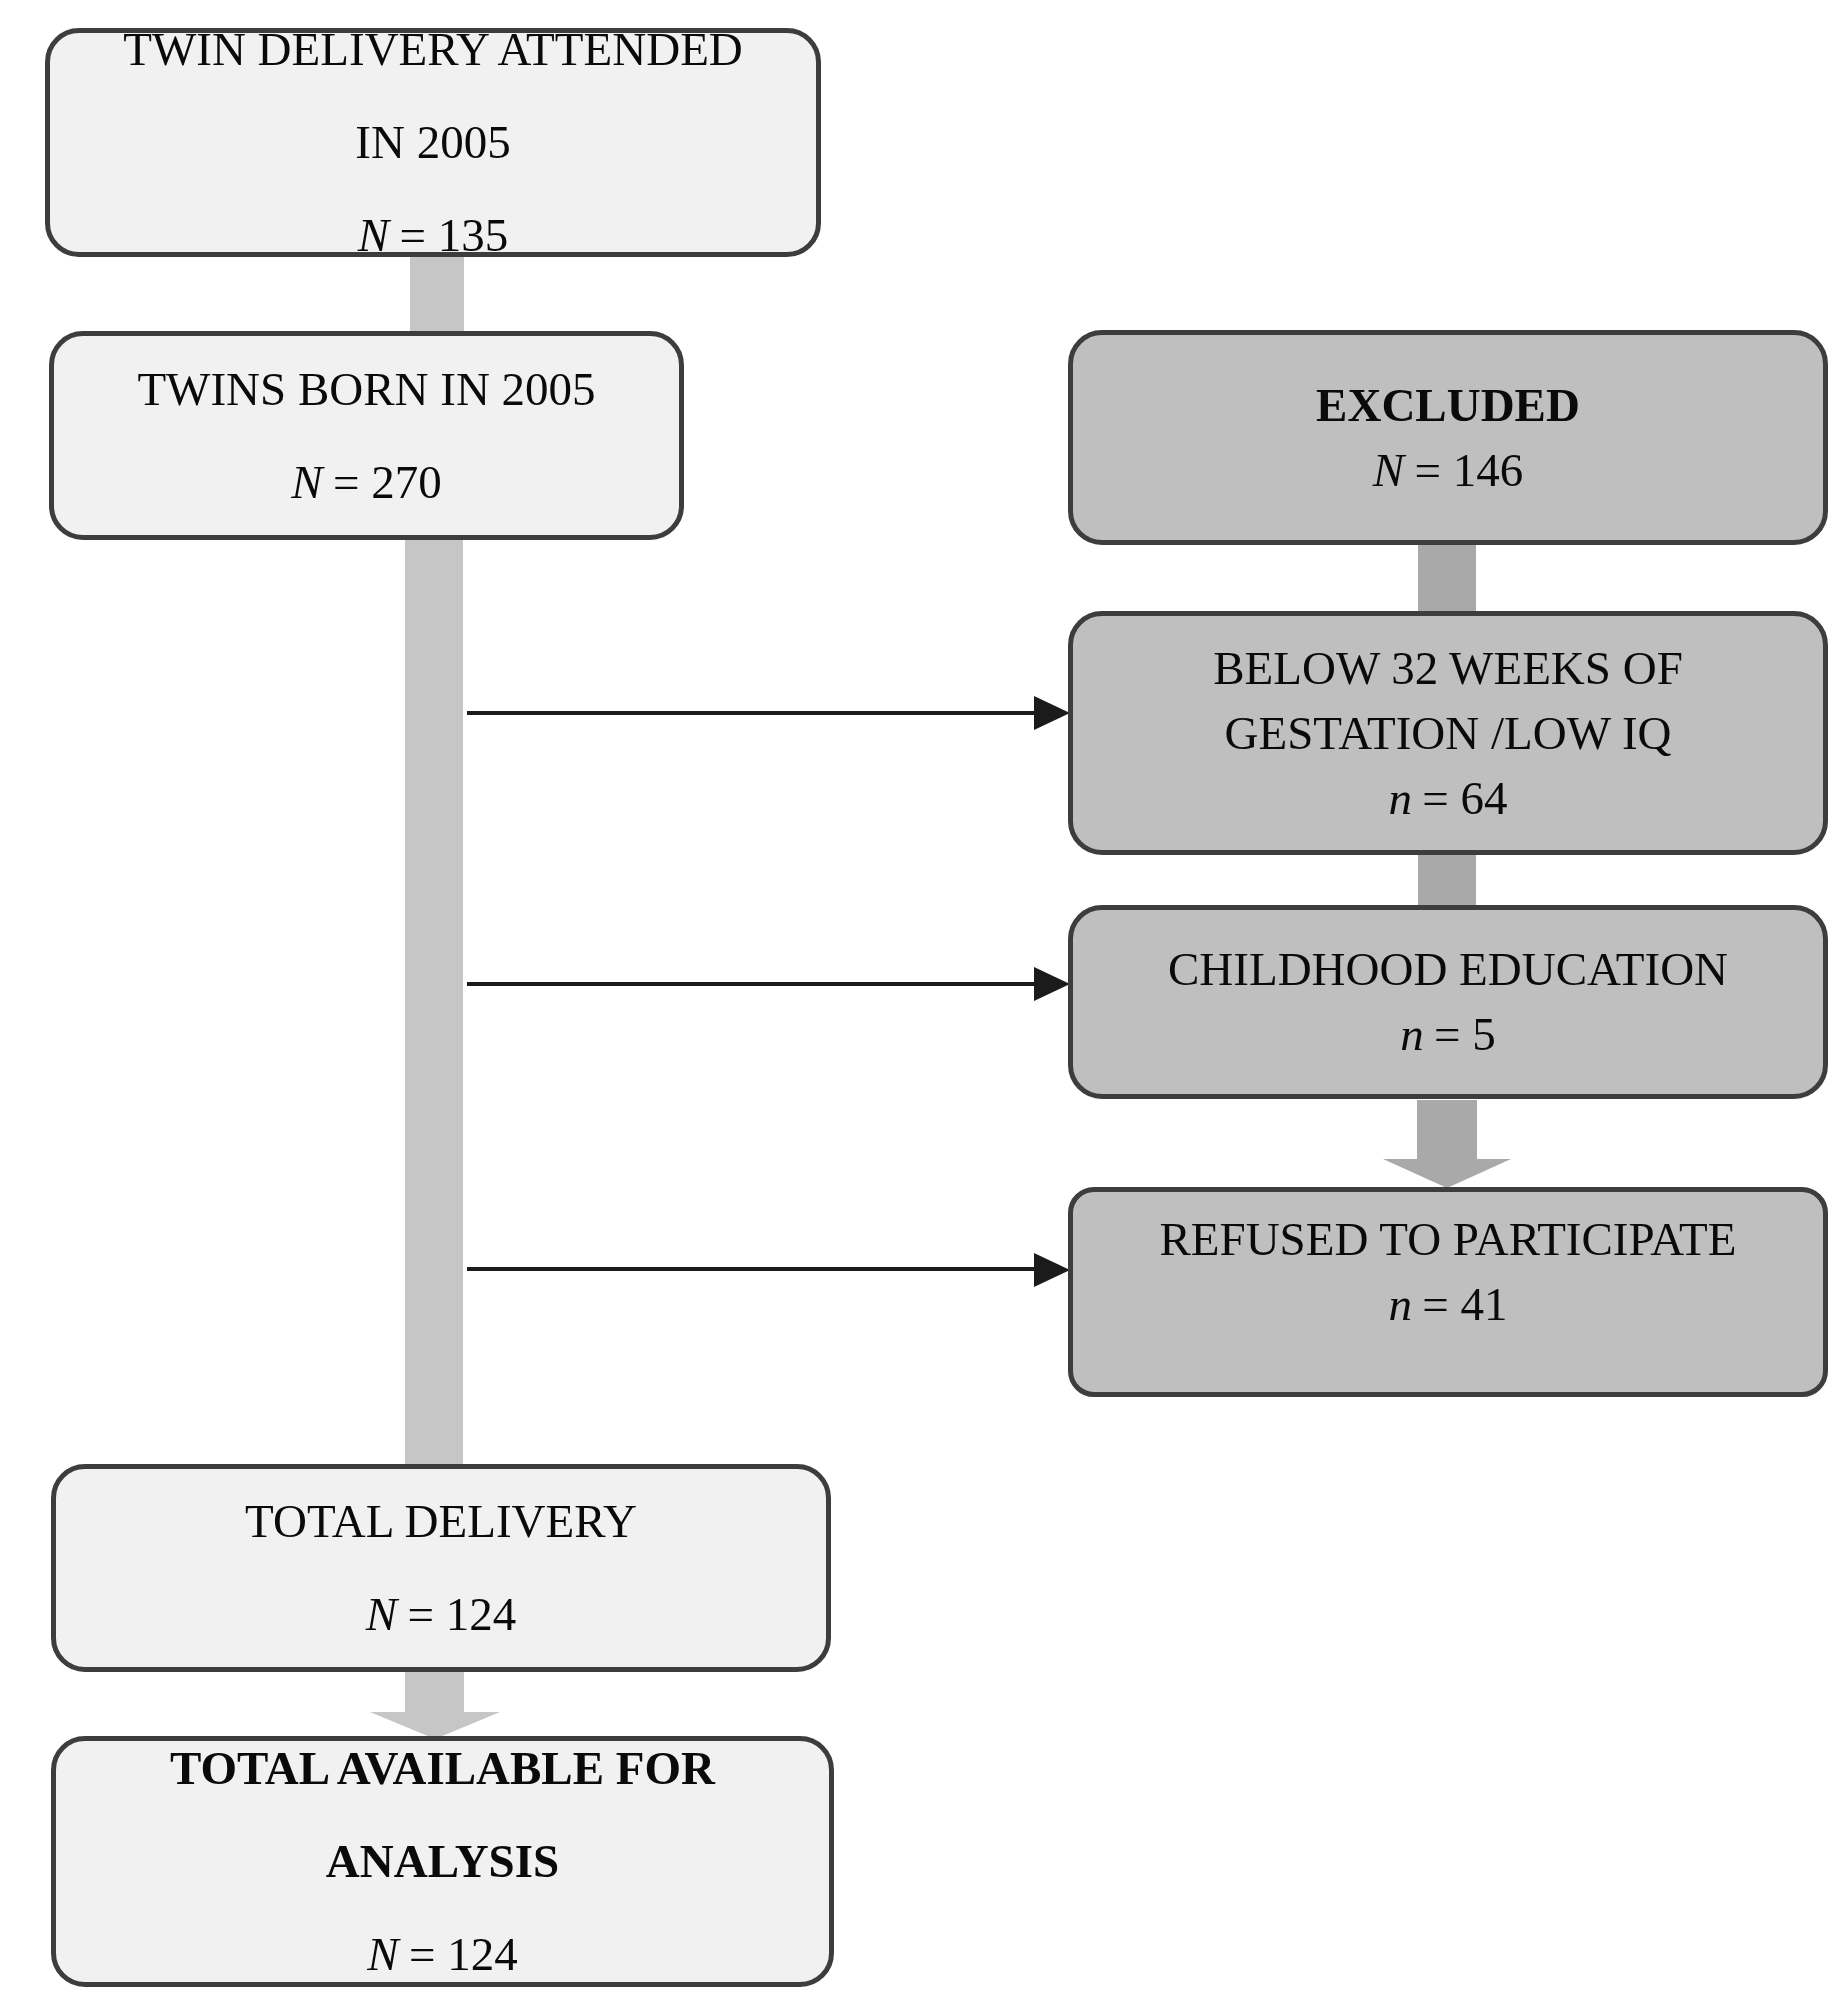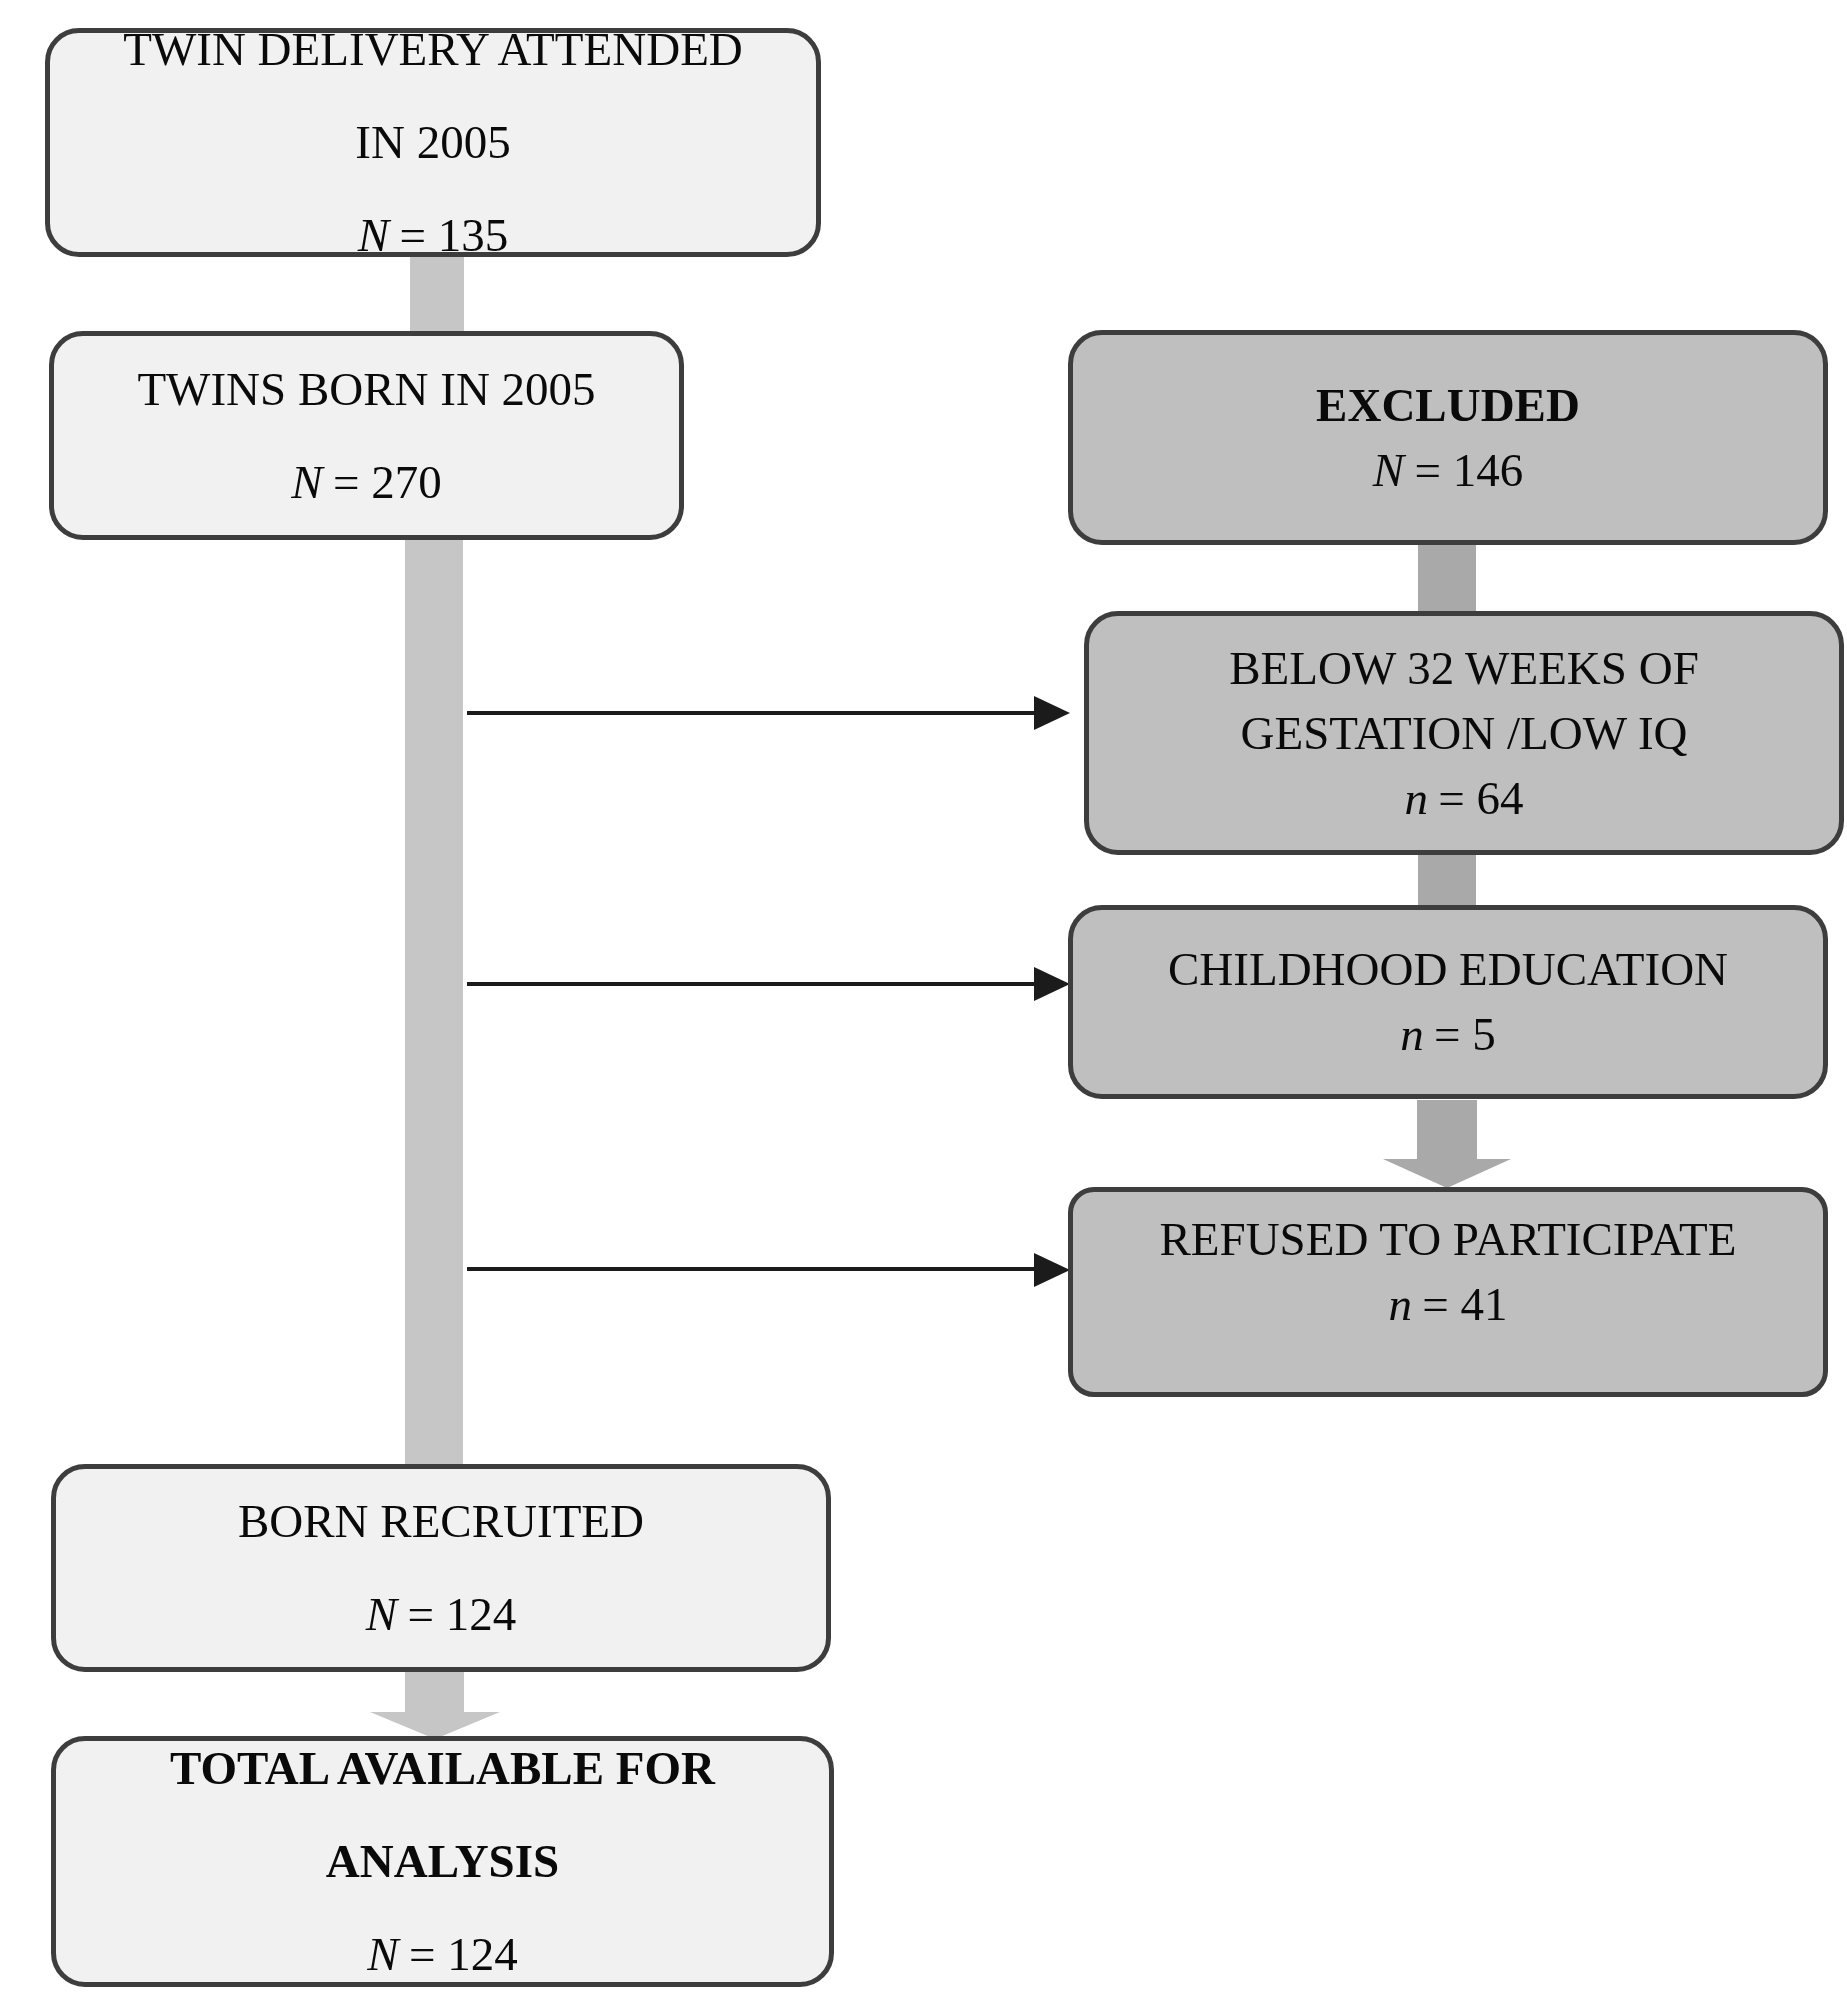--- a/index.html
+++ b/index.html
@@ -88,36 +88,36 @@
     <div class="bl">IN 2005</div>
     <div class="bl stat"><span class="stat-var">N</span><span class="stat-rest">= 135</span></div>
   </div>
 
   <div class="fbox light" style="left:49px;top:331px;width:635px;height:209px;">
     <div class="bl">TWINS BORN IN 2005</div>
     <div class="bl stat"><span class="stat-var">N</span><span class="stat-rest">= 270</span></div>
   </div>
 
   <div class="fbox light" style="left:51px;top:1464px;width:780px;height:208px;">
-    <div class="bl">BORN RECRUITED</div>
+    <div class="bl">TOTAL DELIVERY</div>
     <div class="bl stat"><span class="stat-var">N</span><span class="stat-rest">= 124</span></div>
   </div>
 
   <div class="fbox light" style="left:51px;top:1736px;width:783px;height:251px;">
     <div class="bl bold">TOTAL AVAILABLE FOR</div>
     <div class="bl bold">ANALYSIS</div>
     <div class="bl stat"><span class="stat-var">N</span><span class="stat-rest">= 124</span></div>
   </div>
 
   <div class="fbox dark" style="left:1068px;top:330px;width:760px;height:215px;">
     <div class="bl bold">EXCLUDED</div>
     <div class="bl stat"><span class="stat-var">N</span><span class="stat-rest">= 146</span></div>
   </div>
 
-  <div class="fbox dark" style="left:1068px;top:611px;width:760px;height:244px;margin-left:16px;">
+  <div class="fbox dark" style="left:1068px;top:611px;width:760px;height:244px;">
     <div class="bl">BELOW 32 WEEKS OF</div>
     <div class="bl">GESTATION /LOW IQ</div>
     <div class="bl stat"><span class="stat-var">n</span><span class="stat-rest">= 64</span></div>
   </div>
 
   <div class="fbox dark" style="left:1068px;top:905px;width:760px;height:194px;align-items:center;">
     <div class="bl">CHILDHOOD EDUCATION</div>
     <div class="bl stat"><span class="stat-var">n</span><span class="stat-rest">= 5</span></div>
   </div>
 

